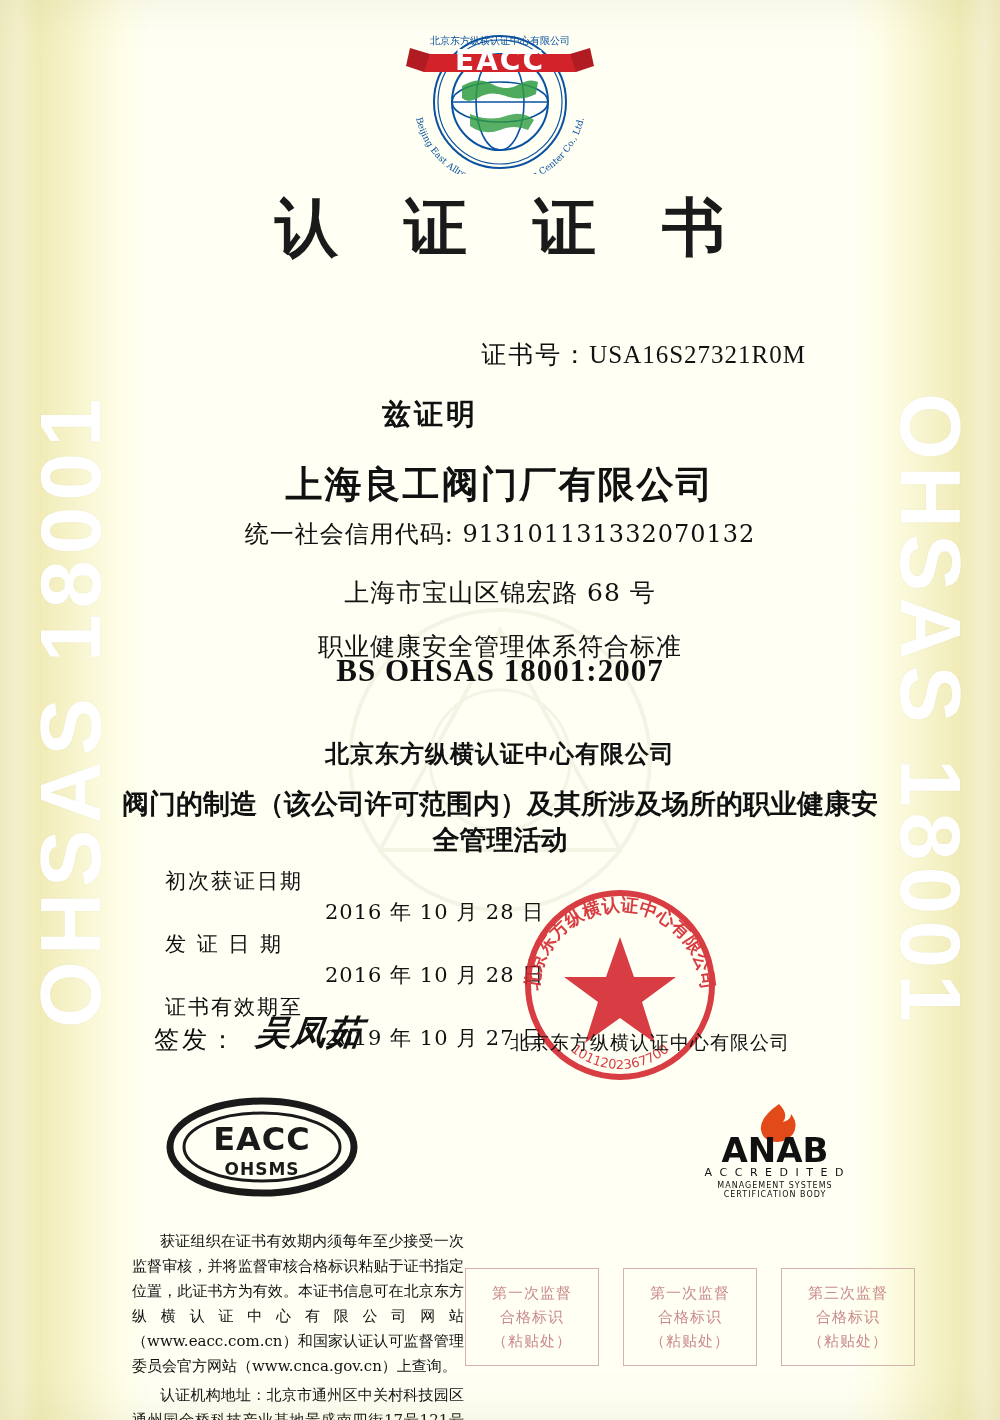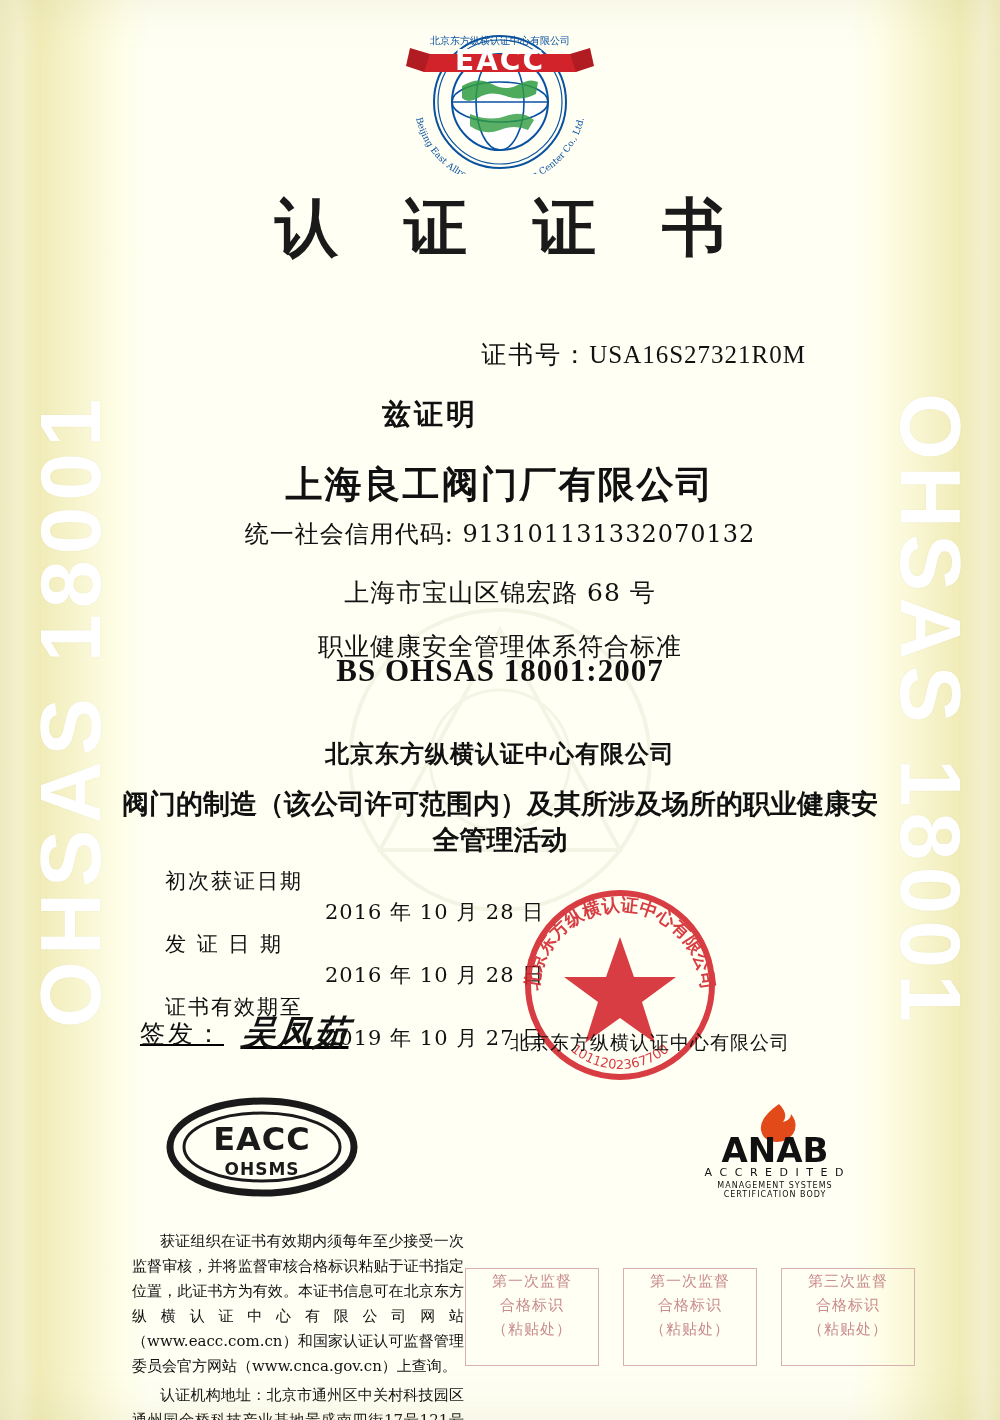--- a/index.html
+++ b/index.html
@@ -101,22 +101,22 @@
     position:absolute;left:55px;top:865px;
     font-family:"DejaVu Serif", serif;
     font-size:21px;color:#111;
     line-height:32px;
   }
   .dates .row{display:flex;}
   .dates .k{width:160px;letter-spacing:2px;}
   .dates .v{letter-spacing:1px;margin-top:31px;}
 
   .sign-row{
-    position:absolute;left:30px;top:1010px;
-    display:flex;align-items:center;text-decoration:underline;
+    position:absolute;left:44px;top:1010px;
+    display:flex;align-items:flex-end;
   }
   .sign-label{
     font-family:"DejaVu Serif", serif;
     font-size:25px;letter-spacing:3px;color:#111;
   }
   .sign-name{
     margin-left:18px;
     font-family:"DejaVu Serif", serif;
     font-size:34px;font-weight:bold;font-style:italic;
     color:#111;
@@ -157,21 +157,21 @@
   .stamp-boxes{
     position:absolute;left:355px;top:1268px;
     display:flex;gap:24px;
   }
   .stamp-box{
     width:132px;height:96px;
     border:1px solid #d8b0b0;
     color:#c98b8b;
     font-family:"DejaVu Serif", serif;
     font-size:15px;
-    display:flex;flex-direction:column;align-items:center;justify-content:flex-start;
+    display:flex;flex-direction:column;align-items:center;justify-content:center;
     line-height:24px;
     letter-spacing:1px;
   }
 
   .edge-shadow{
     position:absolute;inset:0;
     box-shadow:inset 0 0 50px rgba(180,170,110,0.18);
     pointer-events:none;
   }
 </style>

